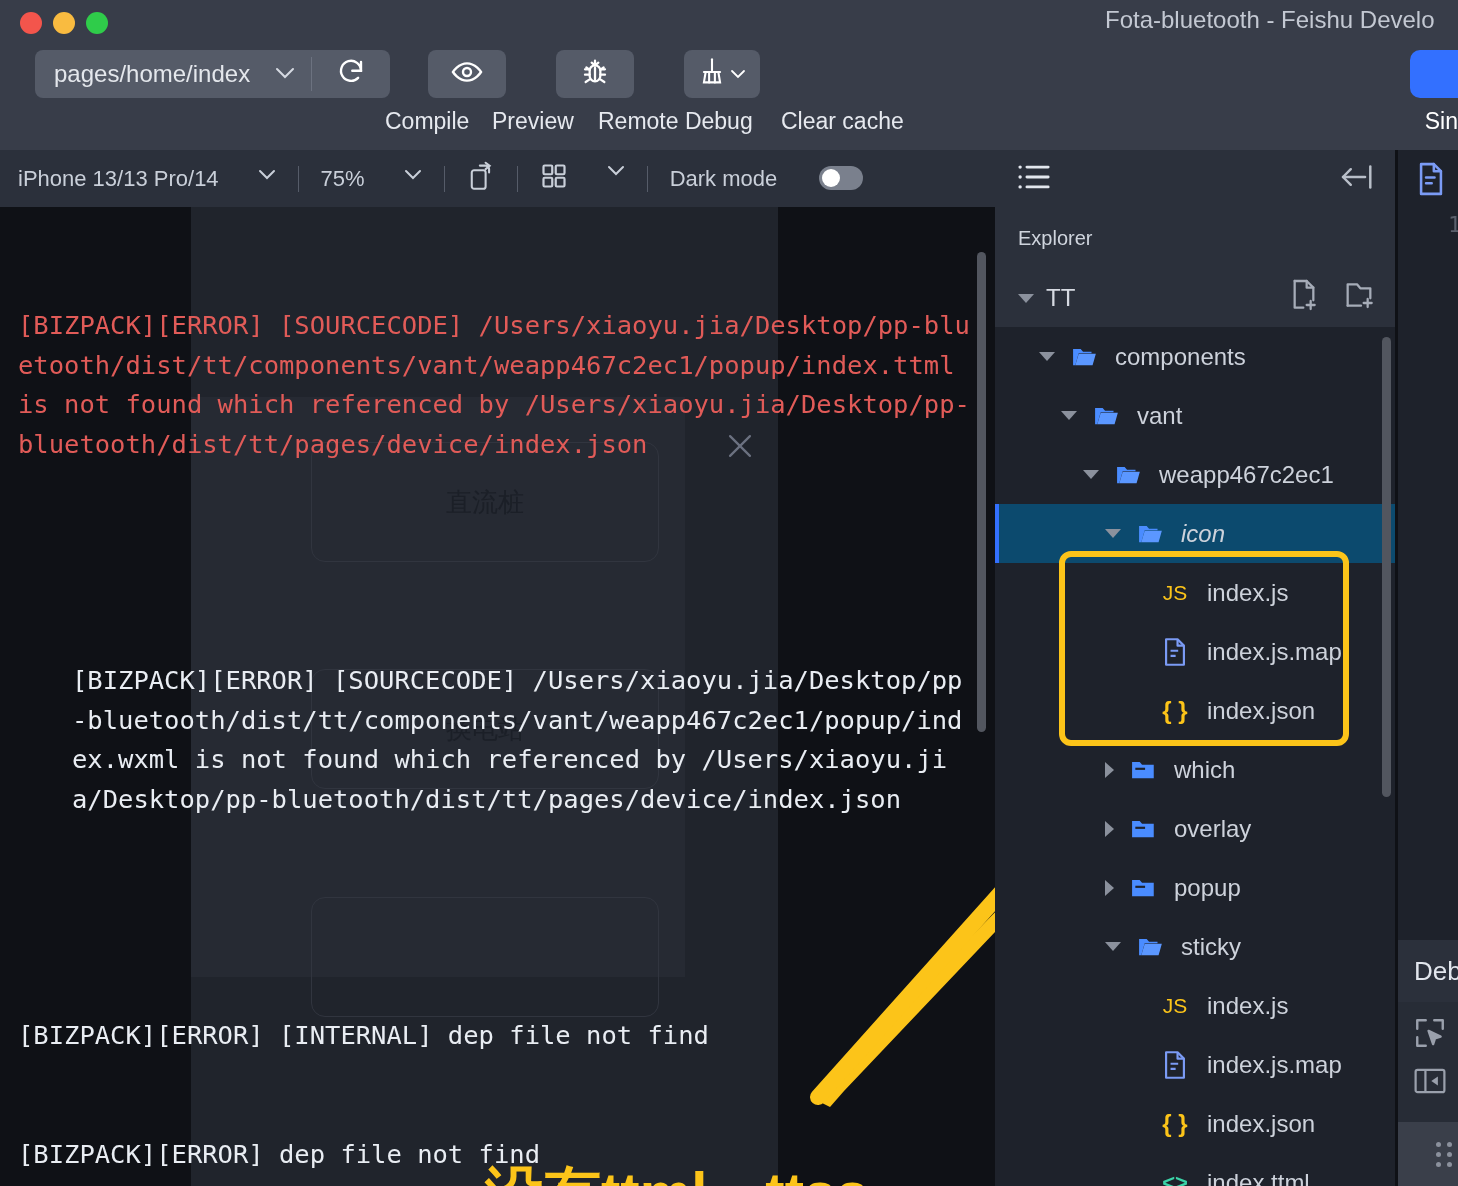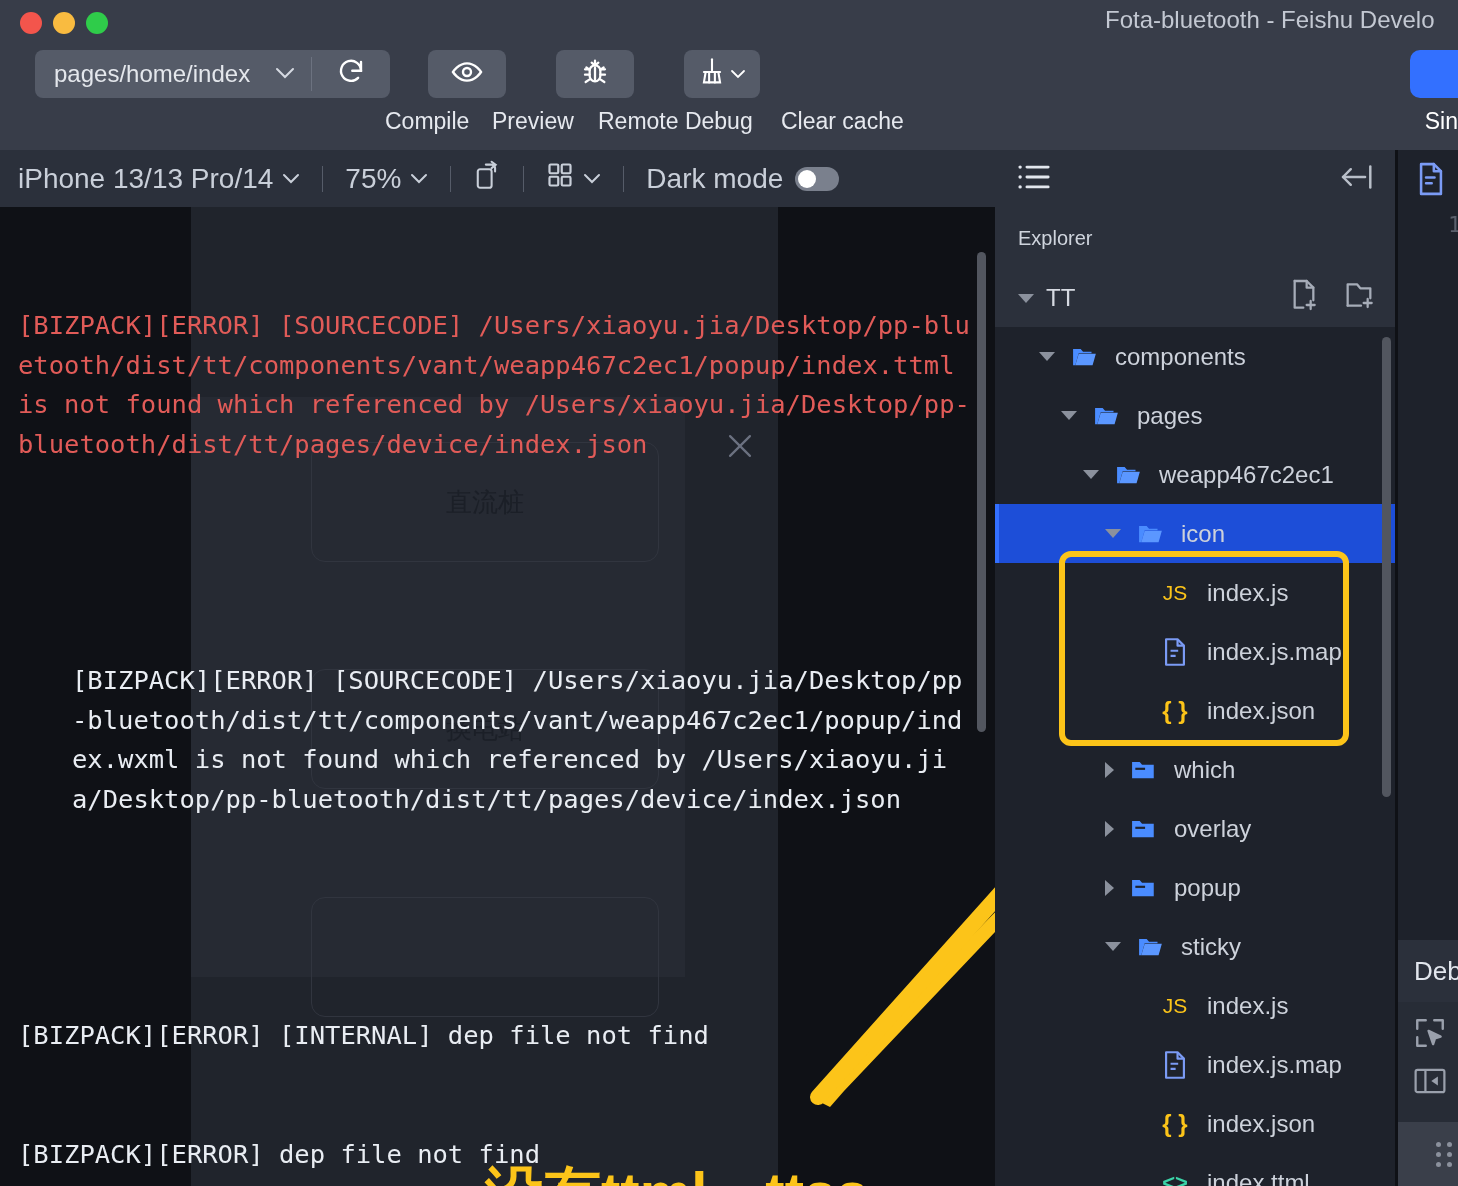--- a/index.html
+++ b/index.html
@@ -61,21 +61,21 @@
   }
   .signin-label {
     position: absolute; right: 0px; top: 108px; color: #fff; font-size: 23px; white-space: nowrap;
   }
 
   
   .devbar {
     position: absolute; left: 0; top: 150px; width: 995px; height: 57px;
     background: #2b303b; display: flex; align-items: center; gap: 0;
   }
-  .dev-item { display: flex; align-items: center; color: #c9cfd9; font-size: 28px; white-space: nowrap; }
+  .dev-item { display: flex; align-items: flex-start; color: #c9cfd9; font-size: 22px; white-space: nowrap; gap: 30px; }
   .dev-sep { width: 1px; height: 26px; background: #565c69; margin: 0 22px; }
   .mini-chev { font-size: 15px; margin-left: 9px; color: #c9cfd9; }
   .toggle {
     width: 44px; height: 24px; border-radius: 12px; background: #7a808d;
     position: relative; margin-left: 12px;
   }
   .toggle::after {
     content: ''; position: absolute; left: 3px; top: 3px; width: 18px; height: 18px;
     border-radius: 50%; background: #fff;
   }
@@ -153,21 +153,21 @@
   .exp-root .rootname { flex: 1; }
   .tri { width: 0; height: 0; border-left: 8px solid transparent; border-right: 8px solid transparent; border-top: 9px solid #8b919d; }
   .tri.right { border-left: 9px solid #8b919d; border-top: 8px solid transparent; border-bottom: 8px solid transparent; border-right: none; }
   .tri.ph { visibility: hidden; }
 
   .tree { position: relative; background: #1e222b; height: 859px; overflow: hidden; }
   .row {
     display: flex; align-items: center; height: 59px; color: #cdd2db;
     font-size: 24px; white-space: nowrap; gap: 17px; padding-right: 5px;
   }
-  .row.selected { background: #1d4ed8; }
+  .row.selected { background: #0c4a6e; font-style: italic; }
   .row.selbar { box-shadow: inset 4px 0 0 0 #3370ff; }
   .row .lbl { line-height: 1; }
   .fi { width: 30px; display: flex; align-items: center; justify-content: center; flex: none; }
   .ft { width: 26px; display: flex; align-items: center; justify-content: center; flex: none; }
   .js-ico { color: #fcc419; font-weight: 400; font-size: 21px; font-family: "Liberation Sans", sans-serif; }
   .json-ico { color: #fcc419; font-weight: 700; font-size: 24px; font-family: "Liberation Sans", sans-serif; }
   .ttml-ico { color: #3bd4a8; font-weight: 700; font-size: 22px; font-family: "Liberation Sans", sans-serif; }
 
   .tree-scroll {
     position: absolute; right: 4px; top: 10px; width: 9px; height: 460px;
@@ -431,21 +431,21 @@
           <span class="lbl">components</span>
         </div>
         <div class="row" style="padding-left: 66px;">
           <span class="tri"></span>
           <span class="ft">
             <svg width="30" height="24" viewBox="0 0 24 19">
               <path d="M1 17V2h7l2.2 2.6H18V6H6.2L3 17z" fill="#4a8cff"></path>
               <path d="M6.2 6.6H22L19 17H3z" fill="#5b97ff"></path>
             </svg>
           </span>
-          <span class="lbl">pages</span>
+          <span class="lbl">vant</span>
         </div>
         <div class="row" style="padding-left: 88px;">
           <span class="tri"></span>
           <span class="ft">
             <svg width="30" height="24" viewBox="0 0 24 19">
               <path d="M1 17V2h7l2.2 2.6H18V6H6.2L3 17z" fill="#4a8cff"></path>
               <path d="M6.2 6.6H22L19 17H3z" fill="#5b97ff"></path>
             </svg>
           </span>
           <span class="lbl">weapp467c2ec1</span>

